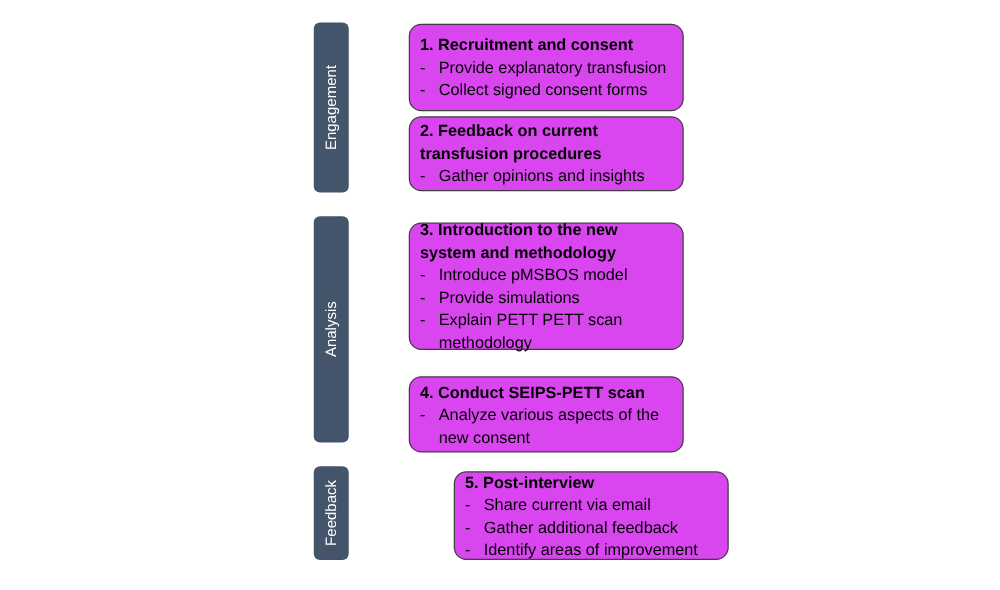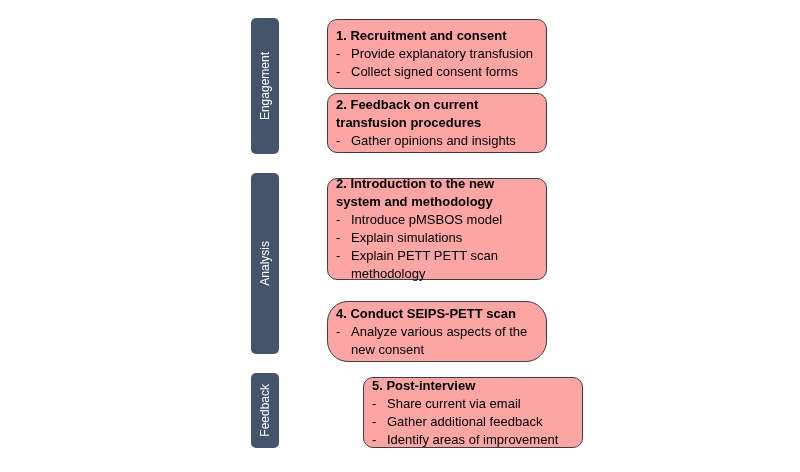--- a/index.html
+++ b/index.html
@@ -37,34 +37,34 @@
   .bar-engagement { top: 18px;  height: 136px; }
   .bar-analysis   { top: 173px; height: 181px; }
   .bar-feedback   { top: 373px; height: 75px;  }
 
   
   .step-box {
     position: absolute;
     left: 327px;
     width: 220px;
     box-sizing: border-box;
-    background: #fca5a5;
+    background: #d946ef;
     border: 1.4px solid #3f3f3f;
     border-radius: 10px;
     padding: 2px 8px;
     display: flex;
     flex-direction: column;
     justify-content: center;
     font-size: 13px;
     line-height: 18px;
   }
   .box-1 { top: 19px;  height: 70px;  }
   .box-2 { top: 93px; height: 60px;  }
   .box-3 { top: 178px; height: 102px; }
-  .box-4 { top: 301px; height: 61px; border-radius: 21px;  }
+  .box-4 { top: 301px; height: 61px;  }
   .box-5 { top: 377px; height: 71px; margin-left: 36px;  }
 
   .step-title {
     font-weight: bold;
   }
   .bullet {
     display: flex;
     align-items: flex-start;
   }
   .bullet .dash {
@@ -103,28 +103,28 @@
 
   <div class="step-box box-2">
     <div class="step-title">2. Feedback on current transfusion procedures</div>
     <div class="bullet">
       <span class="dash">-</span>
       <span class="text">Gather opinions and insights</span>
     </div>
   </div>
 
   <div class="step-box box-3">
-    <div class="step-title">2. Introduction to the new system and methodology</div>
+    <div class="step-title">3. Introduction to the new system and methodology</div>
     <div class="bullet">
       <span class="dash">-</span>
       <span class="text">Introduce pMSBOS model</span>
     </div>
     <div class="bullet">
       <span class="dash">-</span>
-      <span class="text">Explain simulations</span>
+      <span class="text">Provide simulations</span>
     </div>
     <div class="bullet">
       <span class="dash">-</span>
       <span class="text">Explain PETT PETT scan methodology</span>
     </div>
   </div>
 
   <div class="step-box box-4">
     <div class="step-title">4. Conduct SEIPS-PETT scan</div>
     <div class="bullet">

